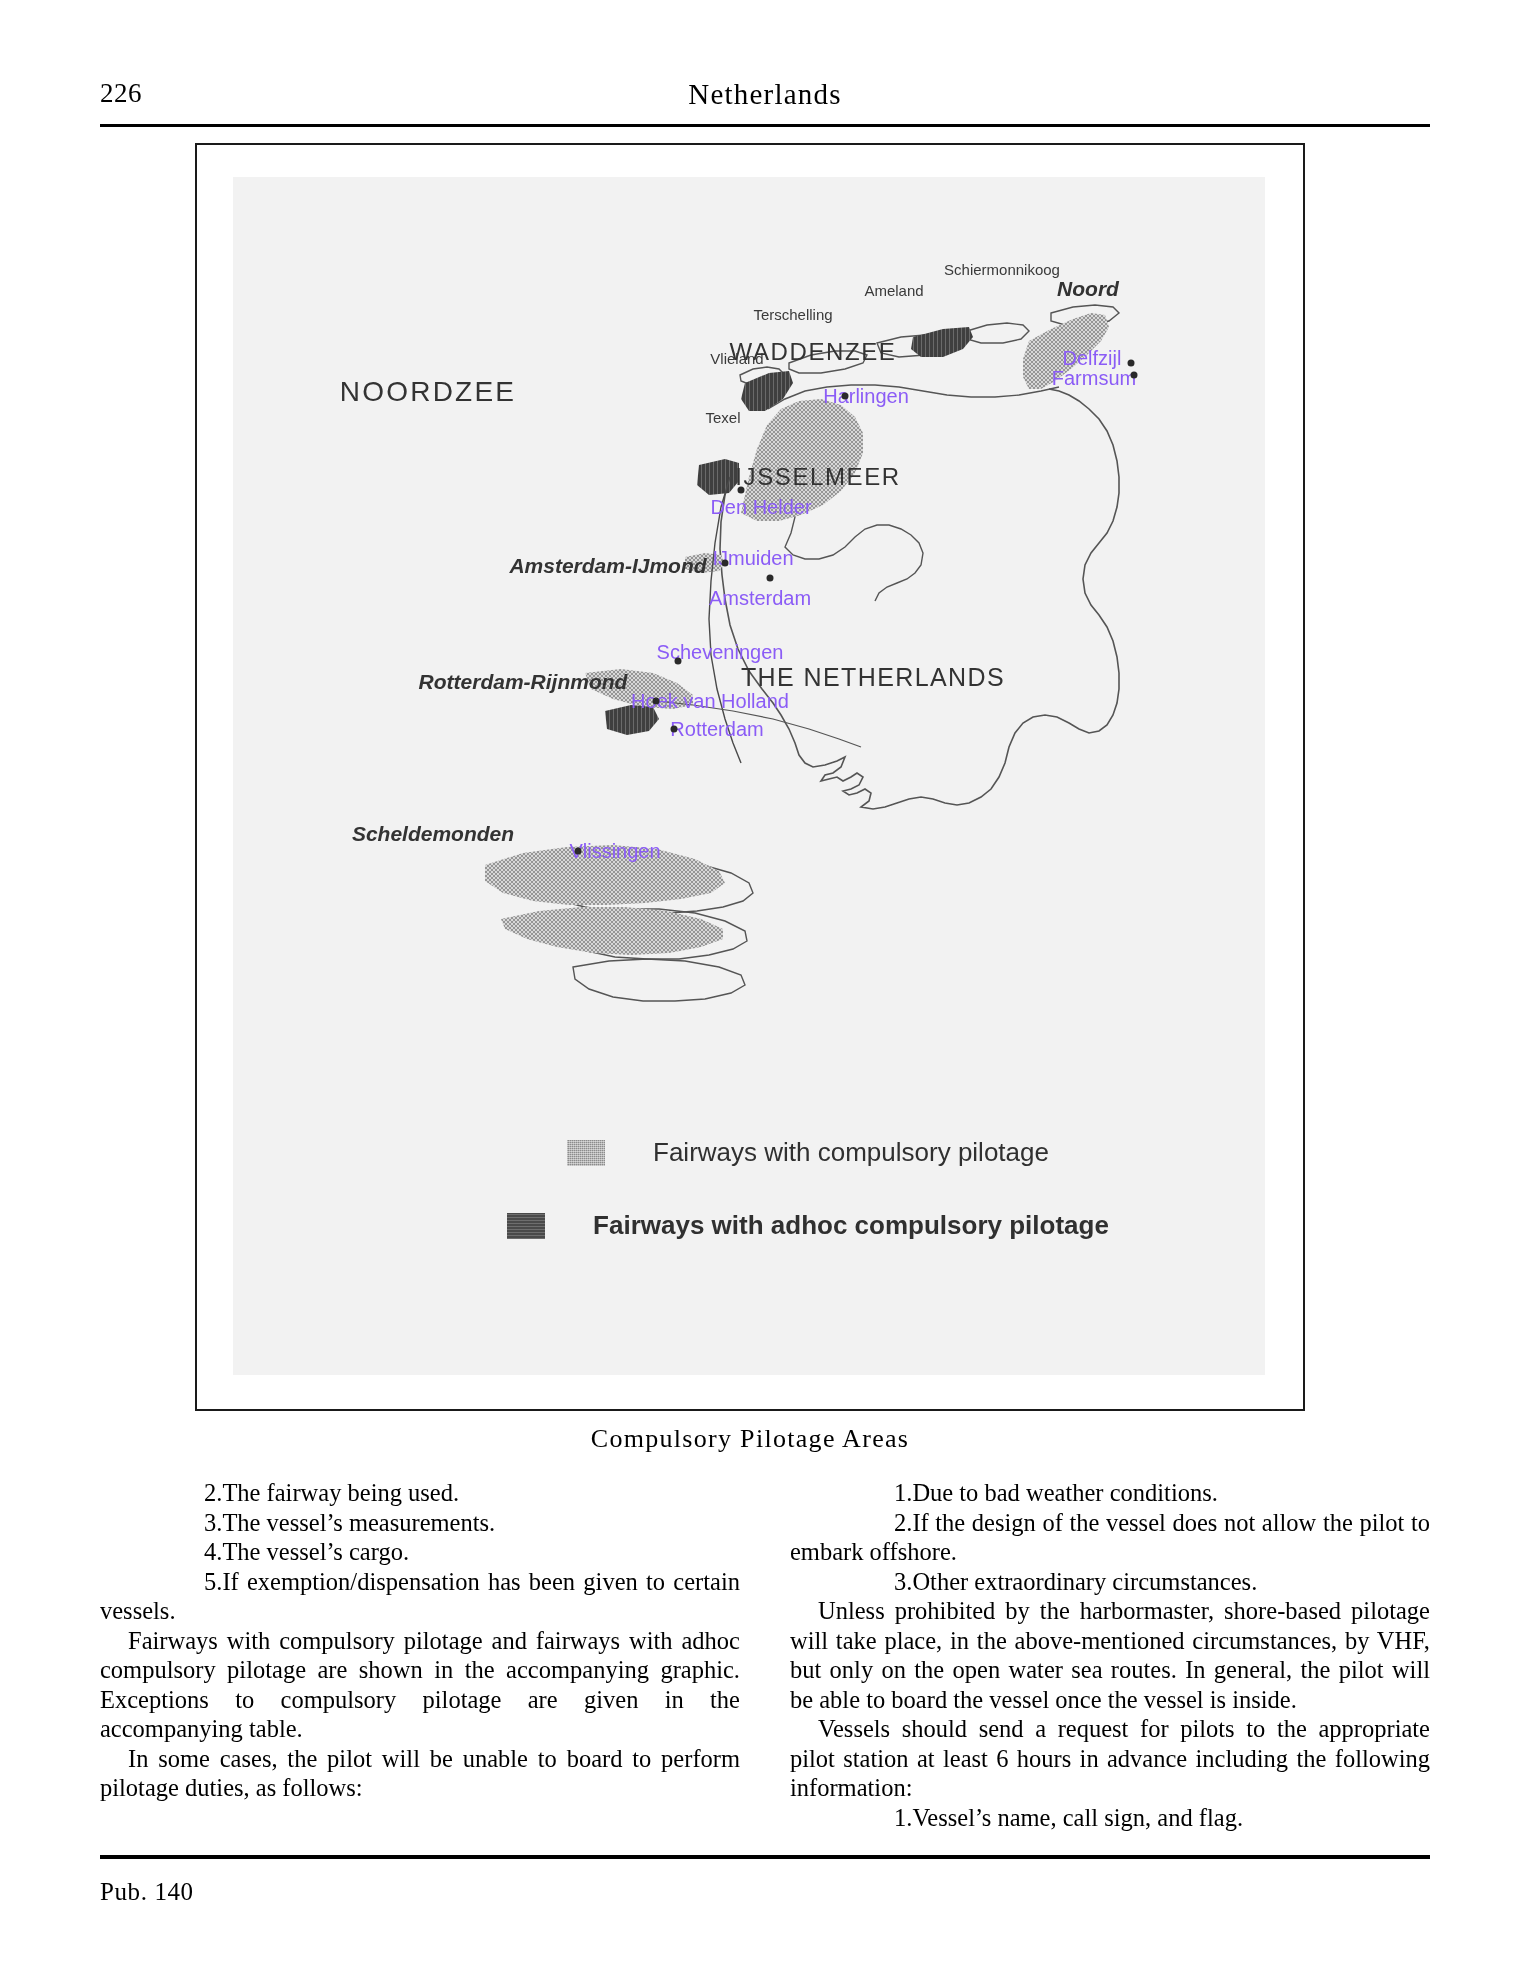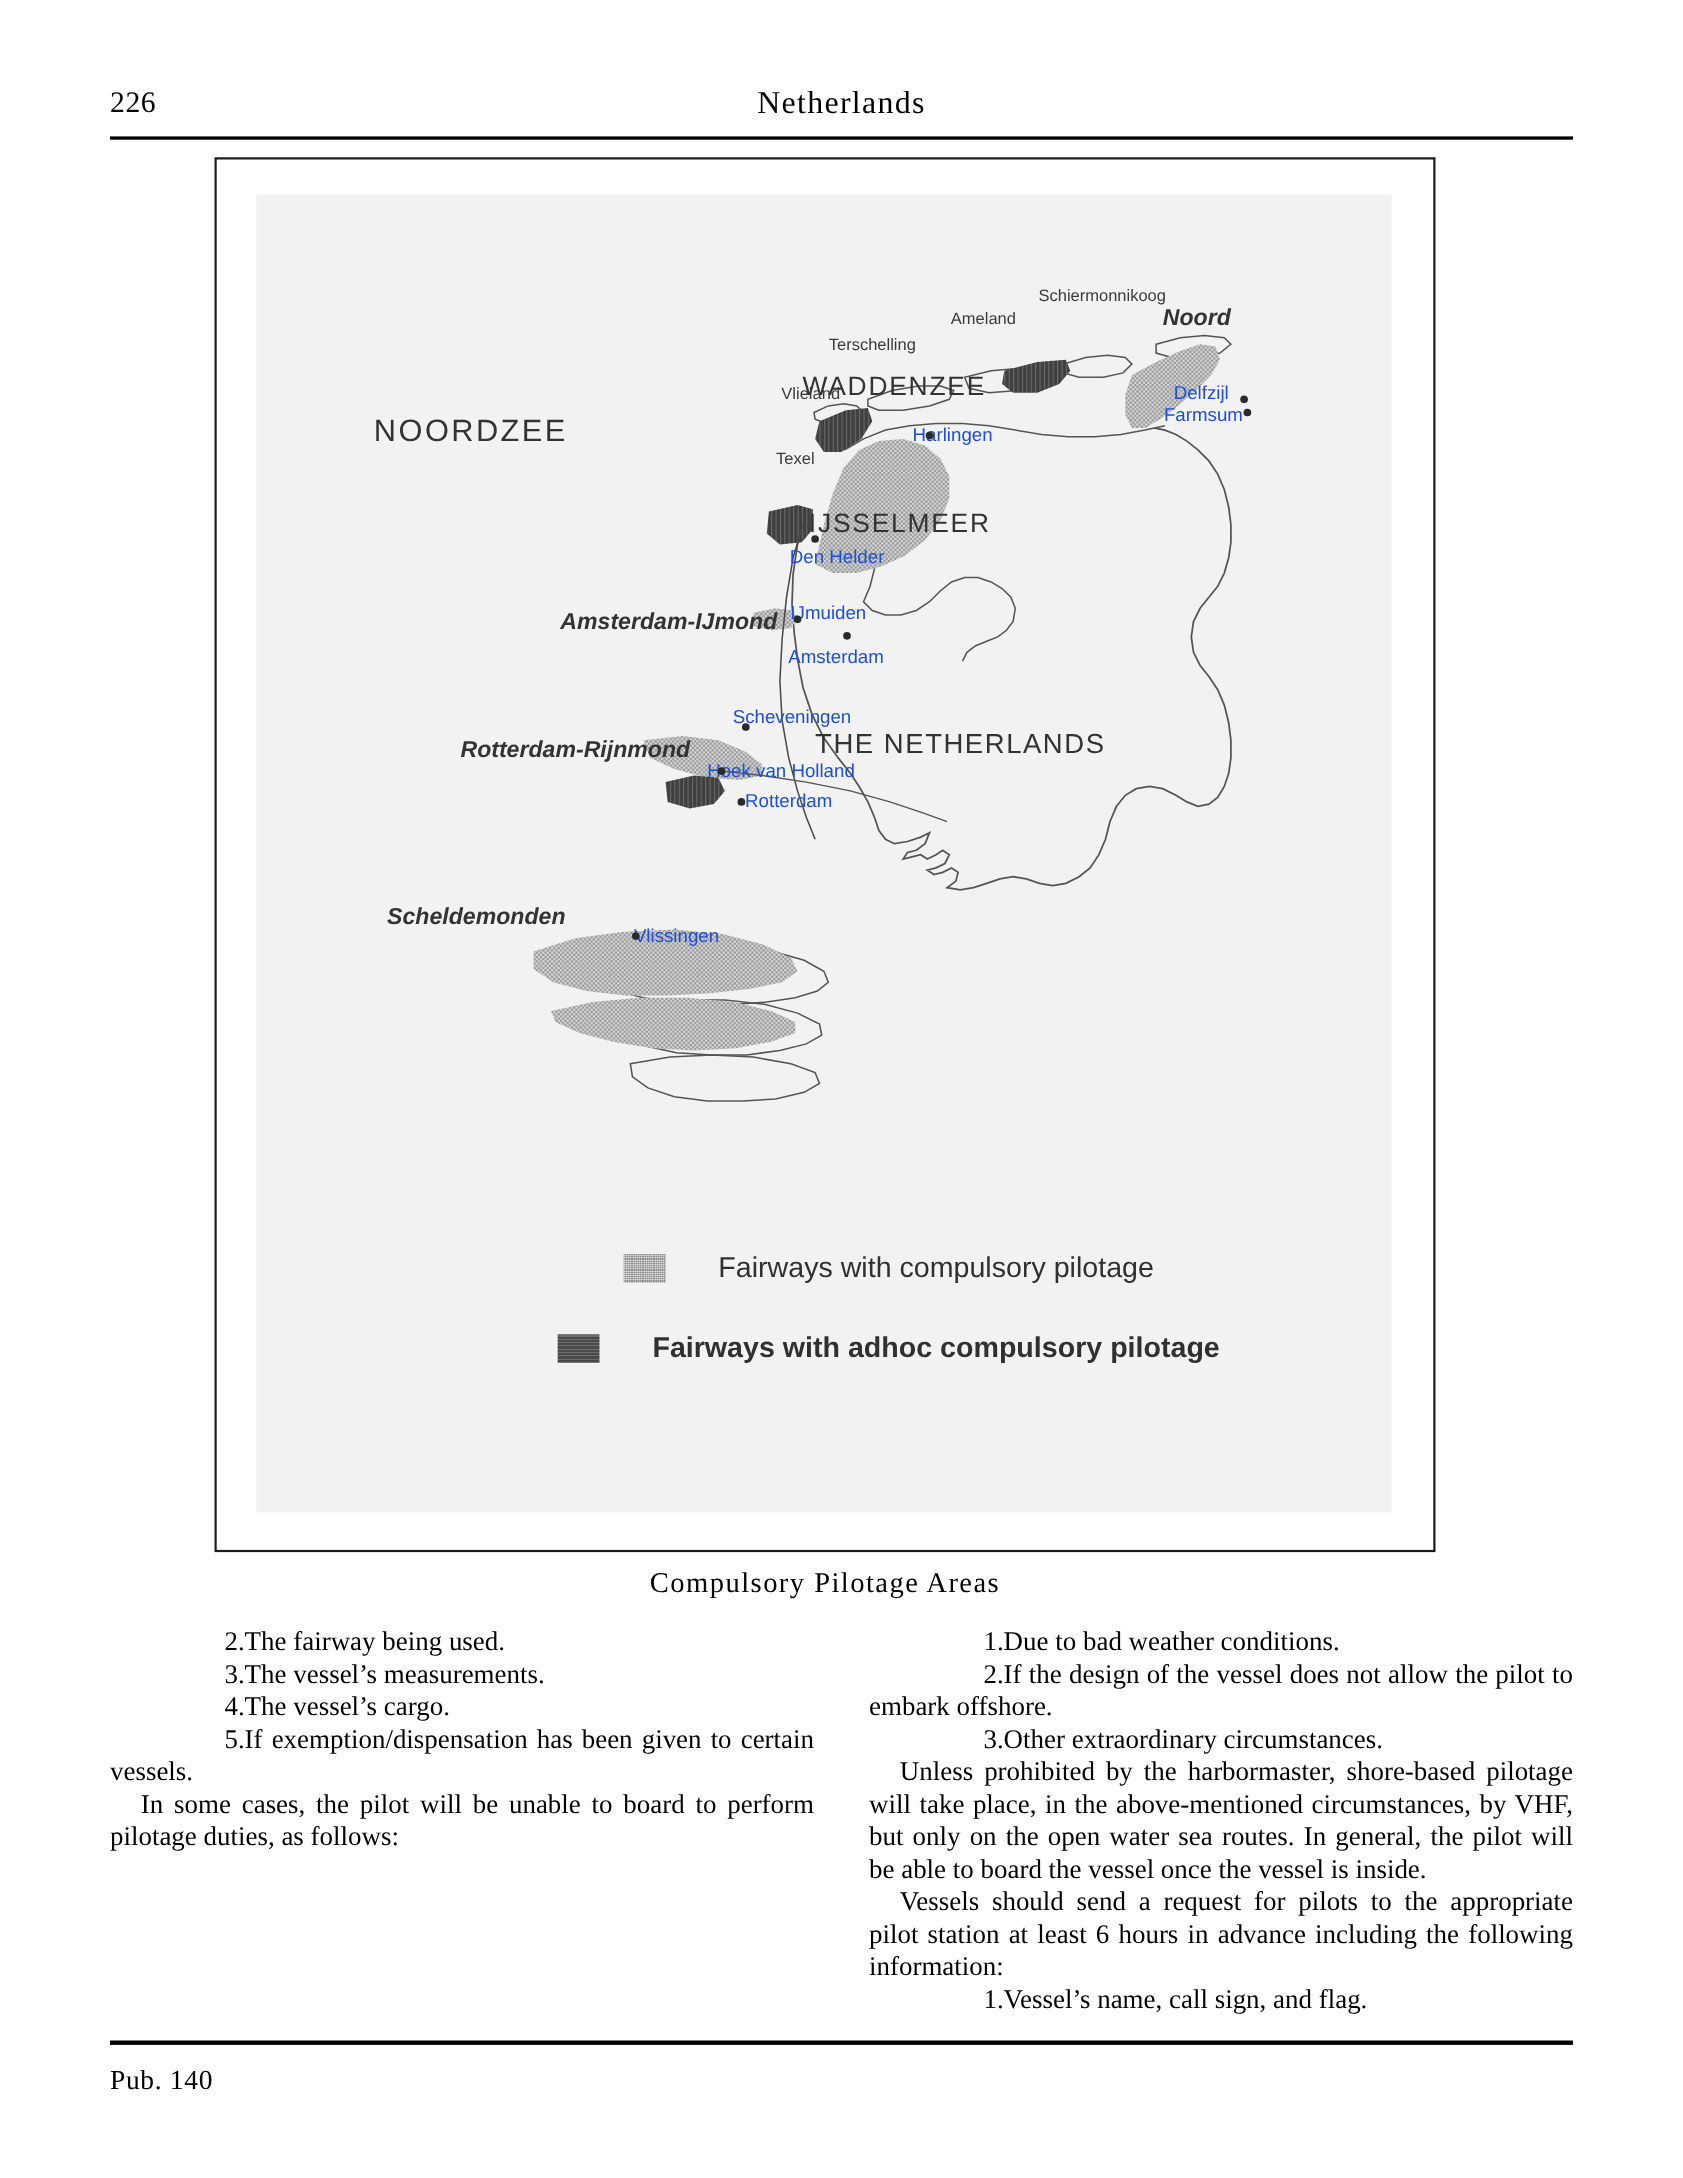--- a/index.html
+++ b/index.html
@@ -100,22 +100,22 @@
     letter-spacing: 1.4px;
     color: #333;
   }
   .m-area {
     font-size: 21px;
     font-style: italic;
     font-weight: 600;
     color: #333;
   }
   .m-place {
-    font-size: 17px;
-    color: #1d4ed8;
+    font-size: 20px;
+    color: #8b5cf6;
   }
   .m-island {
     font-size: 15px;
     color: #3a3a3a;
   }
   .m-dot {
     position: absolute;
     width: 7px;
     height: 7px;
     background: #2a2a2a;
@@ -374,20 +374,21 @@
 
 <div id="figure-caption">Compulsory Pilotage Areas</div>
 
 <div id="body-columns">
 
   <div class="col" id="col-left">
     <p class="listitem"><span class="listnum">2.</span><span>The fairway being used.</span></p>
     <p class="listitem"><span class="listnum">3.</span><span>The vessel’s measurements.</span></p>
     <p class="listitem"><span class="listnum">4.</span><span>The vessel’s cargo.</span></p>
     <p class="listitem"><span class="listnum">5.</span><span>If exemption/dispensation has been given to certain vessels.</span></p>
+    <p>Fairways with compulsory pilotage and fairways with adhoc compulsory pilotage are shown in the accompanying graphic. Exceptions to compulsory pilotage are given in the accompanying table.</p>
     <p>In some cases, the pilot will be unable to board to perform pilotage duties, as follows:</p>
   </div>
 
   <div class="col" id="col-right">
     <p class="listitem"><span class="listnum">1.</span><span>Due to bad weather conditions.</span></p>
     <p class="listitem"><span class="listnum">2.</span><span>If the design of the vessel does not allow the pilot to embark offshore.</span></p>
     <p class="listitem"><span class="listnum">3.</span><span>Other extraordinary circumstances.</span></p>
     <p>Unless prohibited by the harbormaster, shore-based pilotage will take place, in the above-mentioned circumstances, by VHF, but only on the open water sea routes. In general, the pilot will be able to board the vessel once the vessel is inside.</p>
     <p>Vessels should send a request for pilots to the appropriate pilot station at least 6 hours in advance including the following information:</p>
     <p class="listitem"><span class="listnum">1.</span><span>Vessel’s name, call sign, and flag.</span></p>

